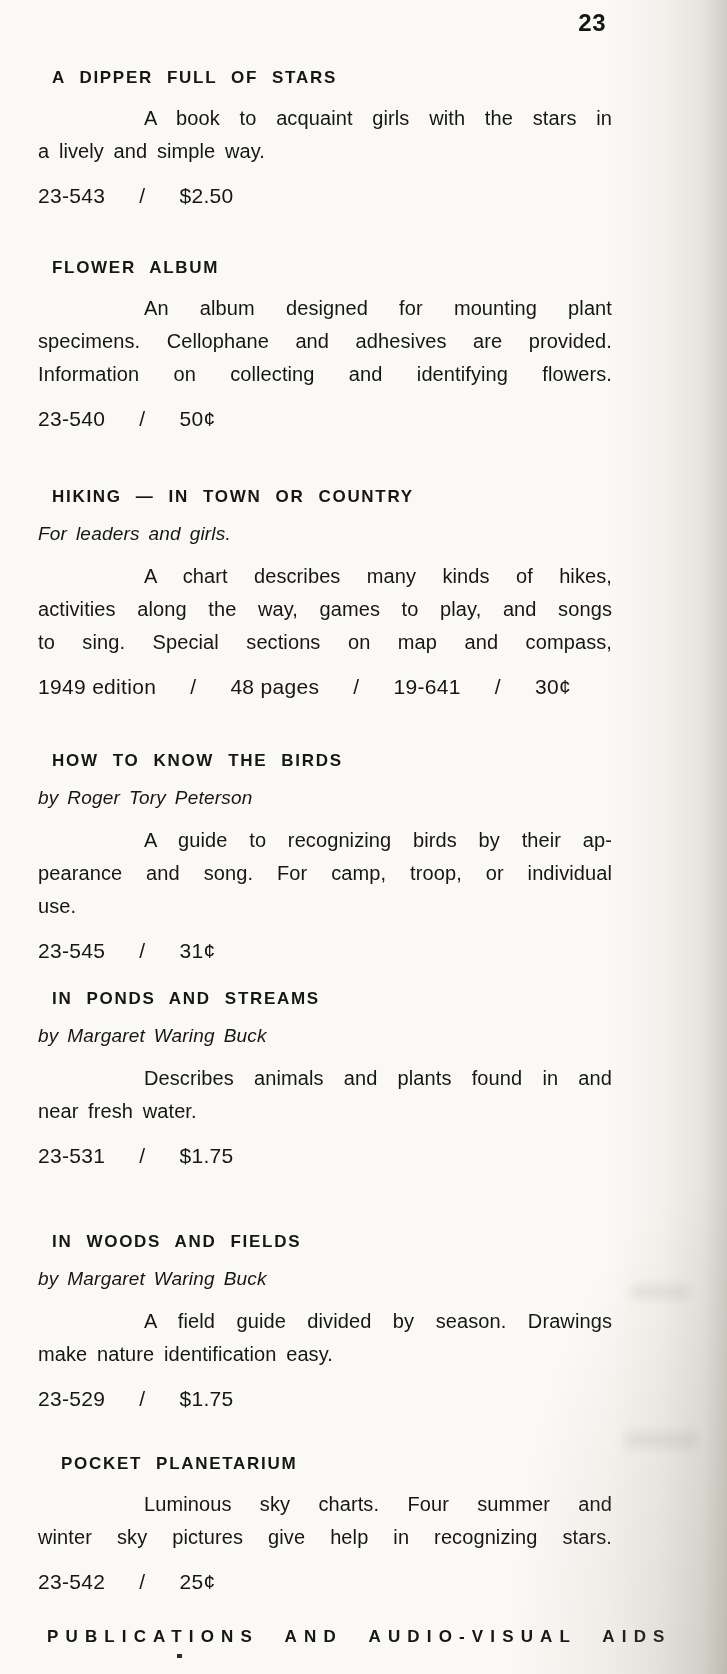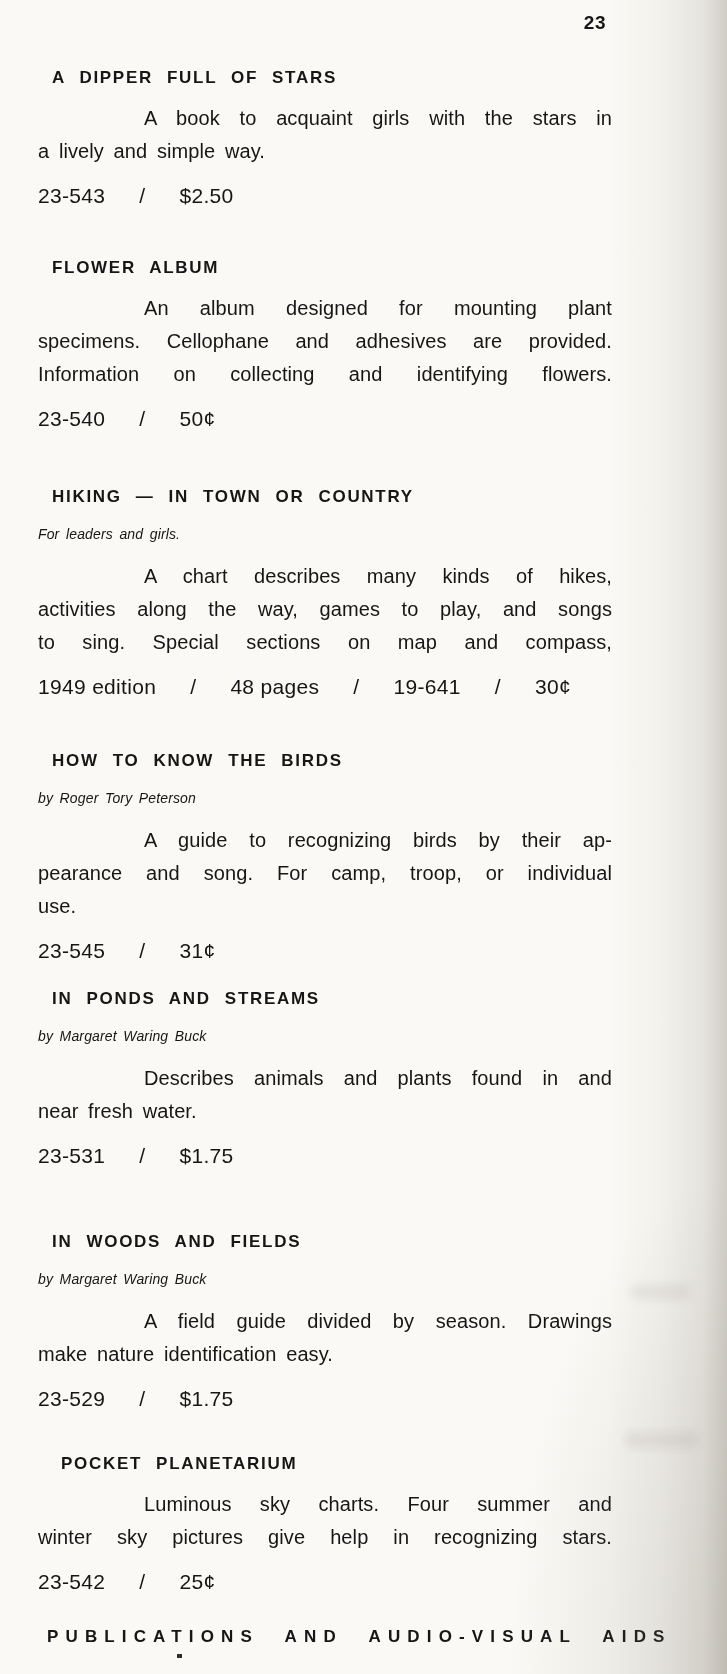--- a/index.html
+++ b/index.html
@@ -56,21 +56,21 @@
   .speck {
     position: absolute;
     left: 177px; top: 1654px;
     width: 5px; height: 4px;
     background: #2c2c2c;
   }
 
   .pagenum {
     text-align: right;
     padding-right: 6px;
-    font-size: 19px;
+    font-size: 24px;
     font-weight: 700;
     letter-spacing: 0.5px;
     line-height: 22px;
   }
 
   .entry { position: relative; }
   .entry:nth-of-type(1) { margin-top: 34px; }
   .entry:nth-of-type(2) { margin-top: 50px; }
   .entry:nth-of-type(3) { margin-top: 56px; }
   .entry:nth-of-type(4) { margin-top: 52px; }
@@ -81,21 +81,21 @@
 
   .title {
     font-size: 17px;
     font-weight: 700;
     letter-spacing: 0.10em;
     word-spacing: 0.45em;
     line-height: 20px;
     margin: 14px;
   }
   .author, .note {
-    font-size: 14px;
+    font-size: 19px;
     font-style: italic;
     letter-spacing: 0.01em;
     word-spacing: 0.18em;
     line-height: 26px;
     margin-top: 9px;
   }
   .body {
     margin-top: 13px;
     font-size: 20px;
     line-height: 33px;

